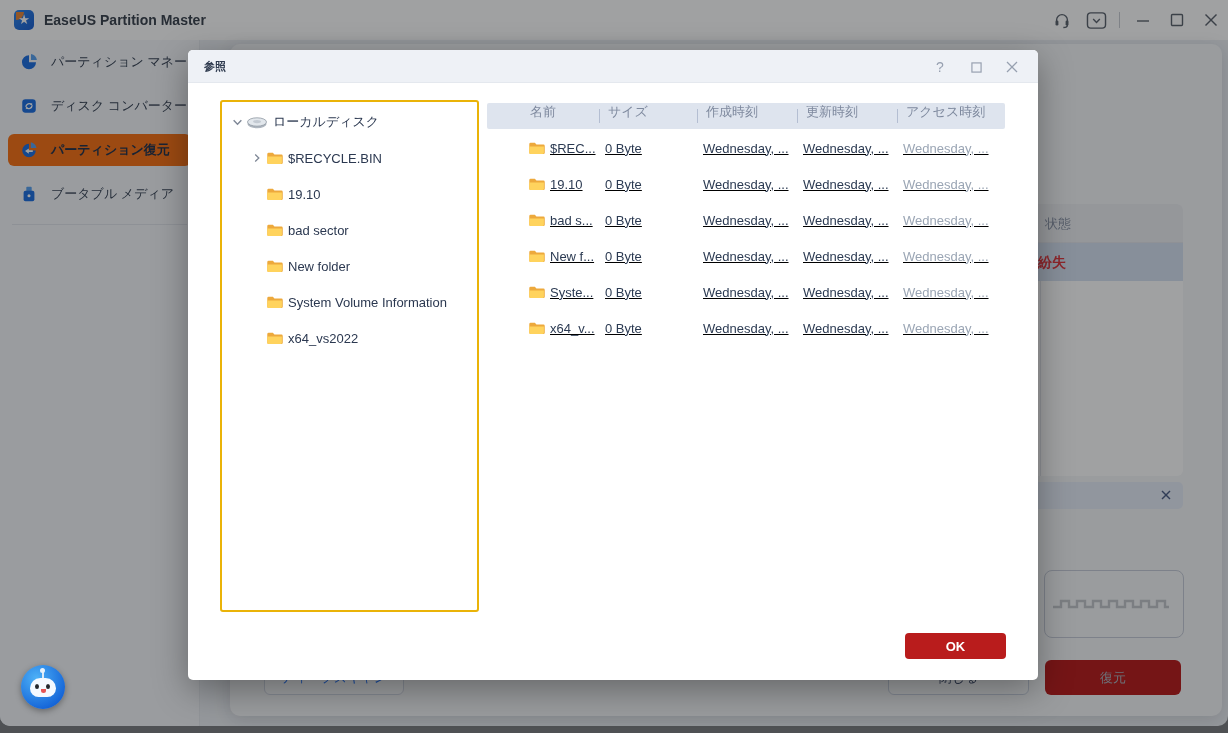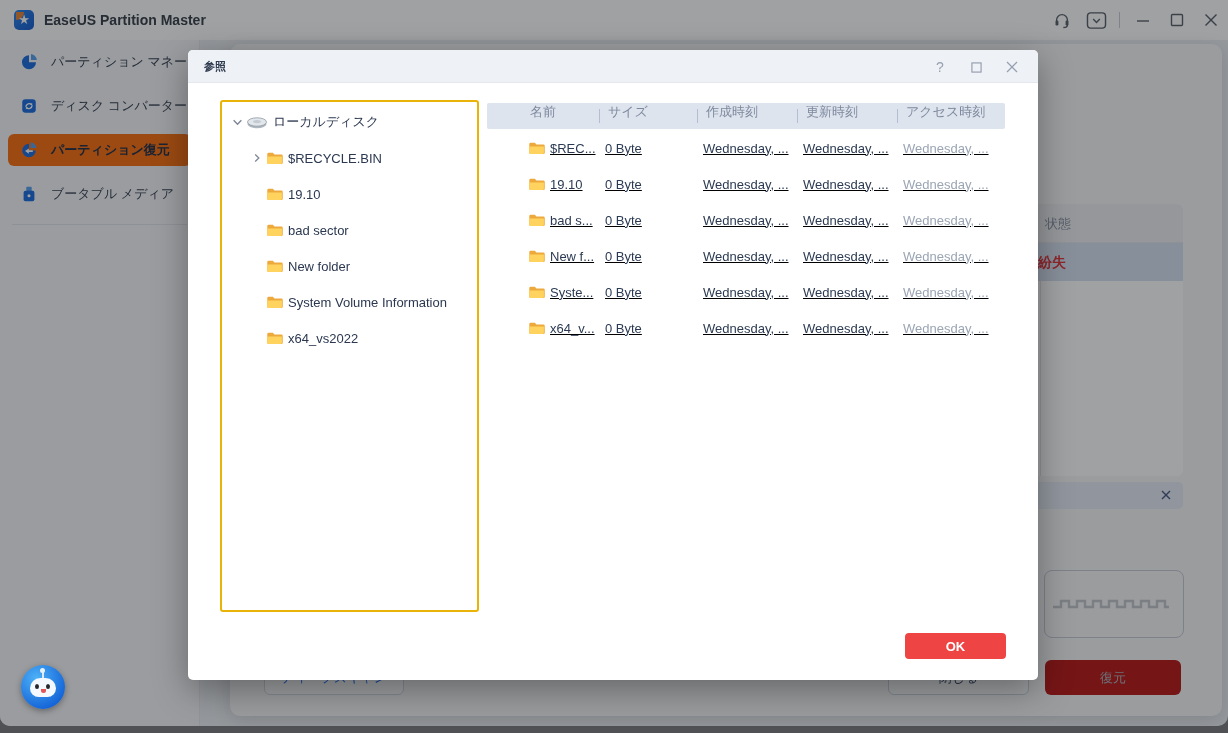--- a/index.html
+++ b/index.html
@@ -114,21 +114,21 @@
                             width:1px; background:#b4bed2; }
   .list-body { padding-top:7px; }
   .lrow { display:grid; grid-template-columns:112px 98px 100px 100px 1fr; height:24px;
           margin-bottom:12px; align-items:center; cursor:pointer;text-decoration:underline; }
   .cell { font-size:13px; color:#2b3a52; padding-left:6px; white-space:nowrap; overflow:hidden; }
   .cell.c0 { display:flex; align-items:center; padding-left:41px; }
   .cell.c0 .nm { margin-left:5px; }
   .cell.dim { color:#9aa5b4; }
 
   .ok-btn { position:absolute; left:717px; top:583px; width:101px; height:26px;
-            background:#ef4444; color:#fff; font-size:13px; font-weight:bold; border:none;
+            background:#b91c1c; color:#fff; font-size:13px; font-weight:bold; border:none;
             border-radius:4px; display:flex; align-items:center; justify-content:center; cursor:pointer; }
 </style>
 </head>
 <body>
 
 <div class="app">
 
   <div class="titlebar">
     <div class="logo">
       <span class="wedge"></span>

